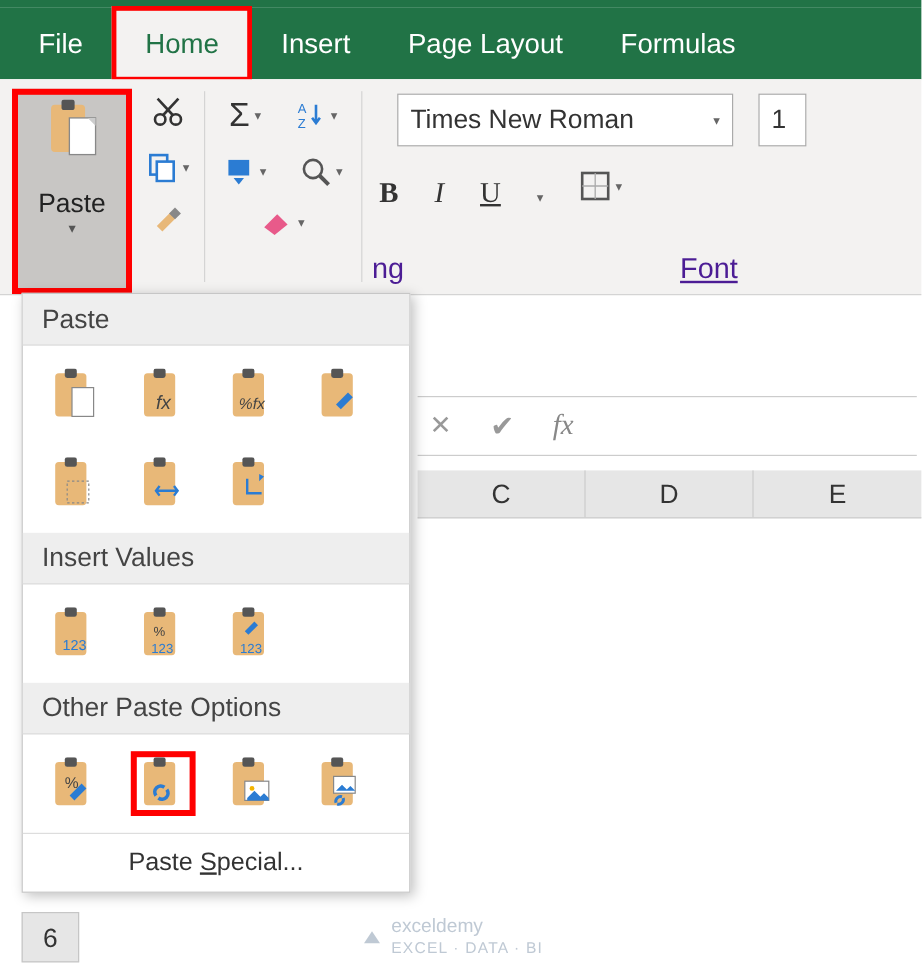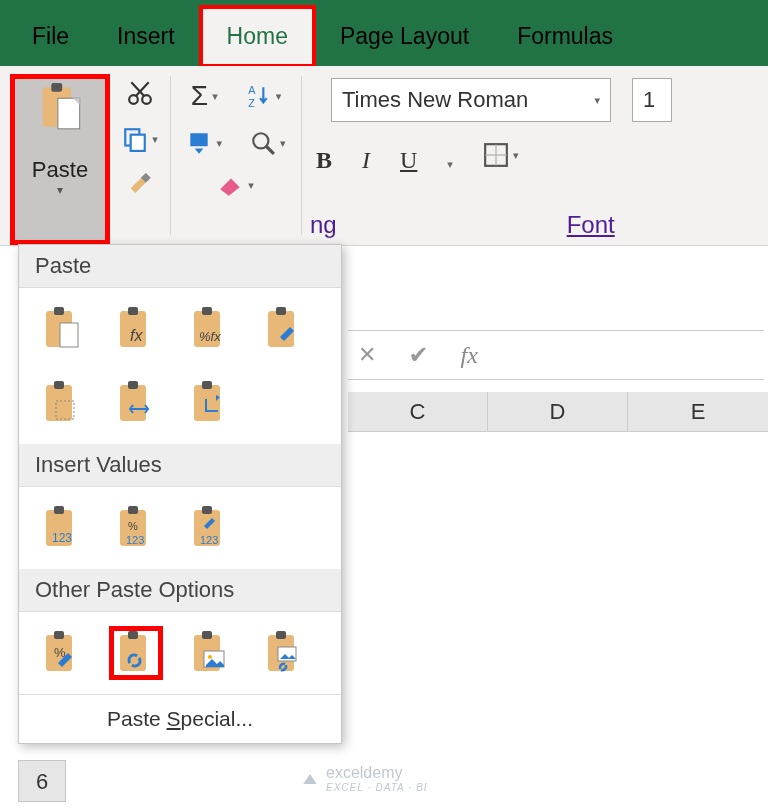--- a/index.html
+++ b/index.html
@@ -1,21 +1,21 @@
 <!DOCTYPE html>
 <html><head>
 <meta charset="utf-8">
 <style>
 * { box-sizing: border-box; margin: 0; padding: 0; }
 body { font-family: "Segoe UI", Arial, sans-serif; background: #fff; width: 768px; height: 812px; overflow: hidden; position: relative; }
 
 .titlebar { height: 6px; background: #217346; }
 
 .tabs { height: 60px; background: #217346; display: flex; align-items: center; padding: 0 8px; }
-.tab { color: #000000; font-size: 23px; padding: 14px 24px; cursor: pointer; }
+.tab { color: #ffffff; font-size: 23px; padding: 14px 24px; cursor: pointer; }
 .tab.active { background: #f3f2f1; color: #217346; }
 .tab.highlighted { border: 4px solid #ff0000; }
 
 .ribbon { height: 180px; background: #f3f2f1; border-bottom: 1px solid #d4d4d4; display: flex; position: relative; }
 
 .paste-block { width: 100px; margin: 8px 0 0 10px; text-align: center; border: 5px solid #ff0000; background: #c8c6c4; padding: 4px 2px 2px; }
 .paste-icon-wrap { height: 70px; position: relative; display: flex; justify-content: center; align-items: flex-start; }
 .paste-label { font-size: 22px; color: #222; margin-top: 4px; }
 .paste-drop { font-size: 12px; color: #555; }
 
@@ -55,35 +55,35 @@
 .fx-x { font-family: serif; }
 .fx-check { color: #999; font-size: 24px; }
 .fx-label { font-style: italic; font-family: "Brush Script MT", cursive; color: #888; font-size: 24px; }
 
 .col-headers { position: absolute; top: 392px; left: 348px; right: 0; height: 40px; border-bottom: 1px solid #ccc; display: flex; background: #e6e6e6; }
 .col-h { width: 150px; border-right: 1px solid #ccc; text-align: center; font-size: 22px; color: #333; line-height: 40px; }
 
 .row6 { position: absolute; top: 760px; left: 18px; width: 48px; height: 42px; border: 1px solid #c6c6c6; background: #e6e6e6; text-align: center; line-height: 42px; font-size: 22px; color: #333; }
 
 .watermark { position: absolute; top: 764px; left: 300px; font-size: 16px; color: #bfc9d4; display: flex; align-items: center; gap: 6px; }
-.wm-sub { font-size: 10px; letter-spacing: 1px; font-style: italic; }
+.wm-sub { font-size: 13px; letter-spacing: 1px; }
 
 
 .clip { width: 44px; height: 48px; }
 .clip-sm { width: 40px; height: 44px; }
 </style>
 </head>
 <body>
 
 <div class="titlebar"></div>
 
 <div class="tabs">
   <div class="tab">File</div>
+  <div class="tab active highlighted">Home</div>
   <div class="tab">Insert</div>
-  <div class="tab active highlighted">Home</div>
   <div class="tab">Page Layout</div>
   <div class="tab">Formulas</div>
 </div>
 
 <div class="ribbon">
   <div class="paste-block">
     <div class="paste-icon-wrap">
       <svg class="clip" viewBox="0 0 40 44">
         <rect x="4" y="4" width="26" height="36" rx="3" fill="#e8b878"></rect>
         <rect x="12" y="0" width="10" height="8" rx="2" fill="#555"></rect>

